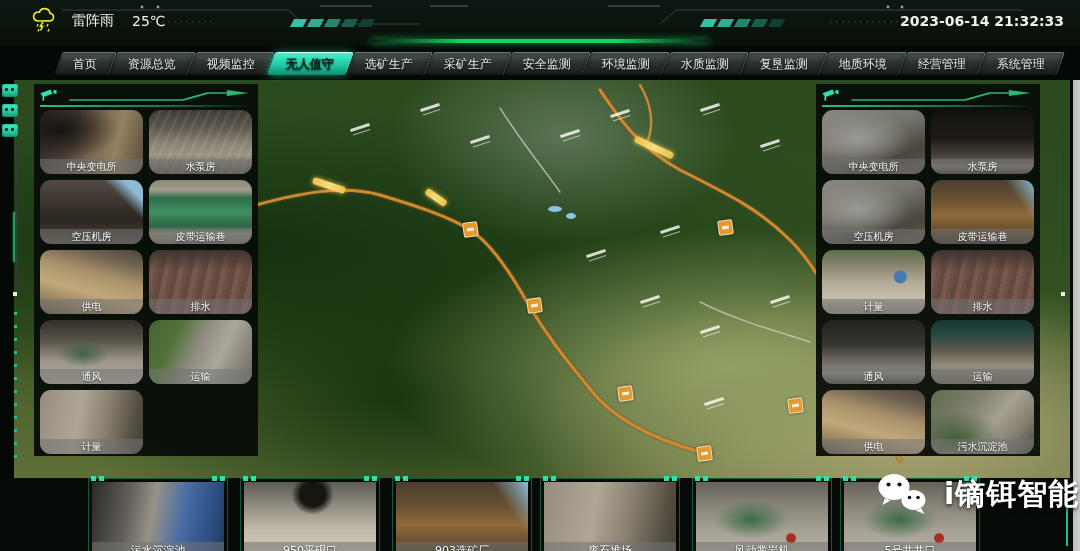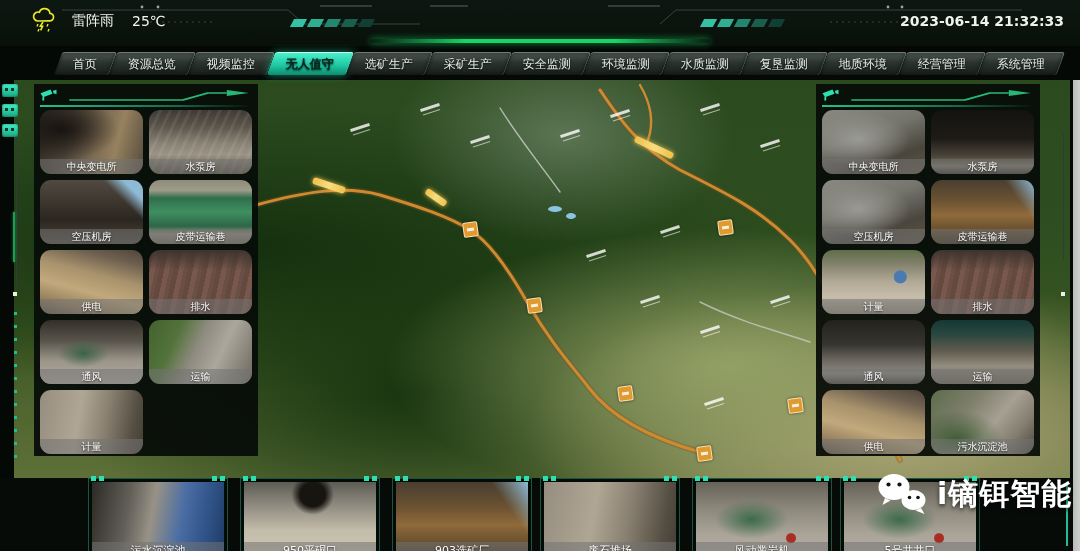--- a/index.html
+++ b/index.html
@@ -130,21 +130,21 @@
             box-shadow:6px 0 0 #063a2c;}
   .vline{position:absolute;background:#333b36;}
   .gline{position:absolute;width:2px;background:#1e9e52;box-shadow:0 0 3px rgba(30,158,82,.8);}
   .wdot{position:absolute;width:4px;height:4px;background:#eceeec;}
   .dotted-v{position:absolute;width:3px;background:repeating-linear-gradient(180deg,#1fbd96 0 3px,rgba(0,0,0,0) 3px 13px);}
   .scrollbar{position:absolute;right:0;top:80px;bottom:0;width:7px;z-index:7;
              background:linear-gradient(90deg,#b9bcb8,#cdd0cc);}
   .teal-edge{position:absolute;left:1066px;top:482px;width:2px;height:64px;background:#1fbd96;z-index:5;}
 
   
-  .watermark{position:absolute;left:876px;top:472px;display:flex;align-items:center;gap:9px;z-index:8;}
+  .watermark{position:absolute;left:876px;top:472px;display:flex;align-items:center;gap:16px;z-index:8;}
   .watermark .brand{color:#ffffff;font-size:30px;font-weight:bold;letter-spacing:1px;
              text-shadow:0 2px 4px rgba(0,0,0,.7);white-space:nowrap;}
 </style>
 </head>
 <body>
 
 <div id="app">
 
   <div class="map">
     <svg viewBox="0 0 1056 398" width="1056" height="398">

